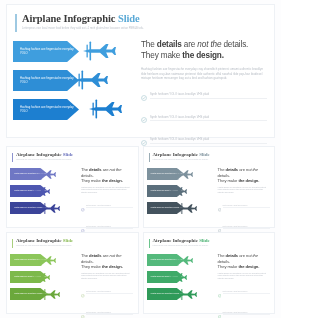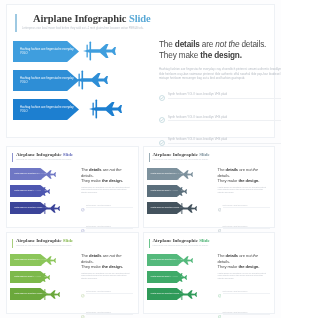--- a/index.html
+++ b/index.html
@@ -17,21 +17,21 @@
     width: 269px; height: 134px;
     background: #ffffff;
     border: 1px solid #eef1f5;
   }
   .hero-head { position: absolute; left: 8px; top: 8px; width: 250px; }
   .accent-bar {
     position: absolute; left: 0; top: 1px;
     width: 1.5px; height: 18px; background: #9ec9e2;
   }
   .hero-title {
-    margin-left: 18px;
+    margin-left: 7px;
     font-family: "Liberation Serif", serif;
     font-size: 10.5px; font-weight: 700; color: #3a3a3a;
     letter-spacing: -0.1px; line-height: 12px; white-space: nowrap;
   }
   .hero-title .hl { color: #5aa9d6; font-weight: 700; }
   .hero-sub {
     margin-left: 7px; margin-top: 2px;
     font-size: 2.6px; color: #b9bfc7; line-height: 4px;
     white-space: nowrap; letter-spacing: 0.05px;
   }
@@ -47,21 +47,21 @@
     padding-left: 7px;
   }
   .arrow-txt {
     font-size: 2.7px; color: #ffffff; line-height: 4px;
     letter-spacing: 0.05px;
   }
   .plane { position: absolute; top: -1px; }
   .plane svg { display: block; }
 
   
-  .right-col { position: absolute; left: 134px; top: 34px; width: 126px; margin-left: 18px; }
+  .right-col { position: absolute; left: 134px; top: 34px; width: 126px; }
   .headline {
     font-size: 8.2px; line-height: 11px; color: #4b4b4b;
     font-weight: 400; letter-spacing: -0.15px;
   }
   .headline b { font-weight: 700; color: #3d3d3d; }
   .headline i { font-style: italic; color: #4b4b4b; }
   .body-txt {
     margin-top: 6px; font-size: 2.8px; line-height: 4.6px;
     color: #b4bac2; letter-spacing: 0.05px;
   }

